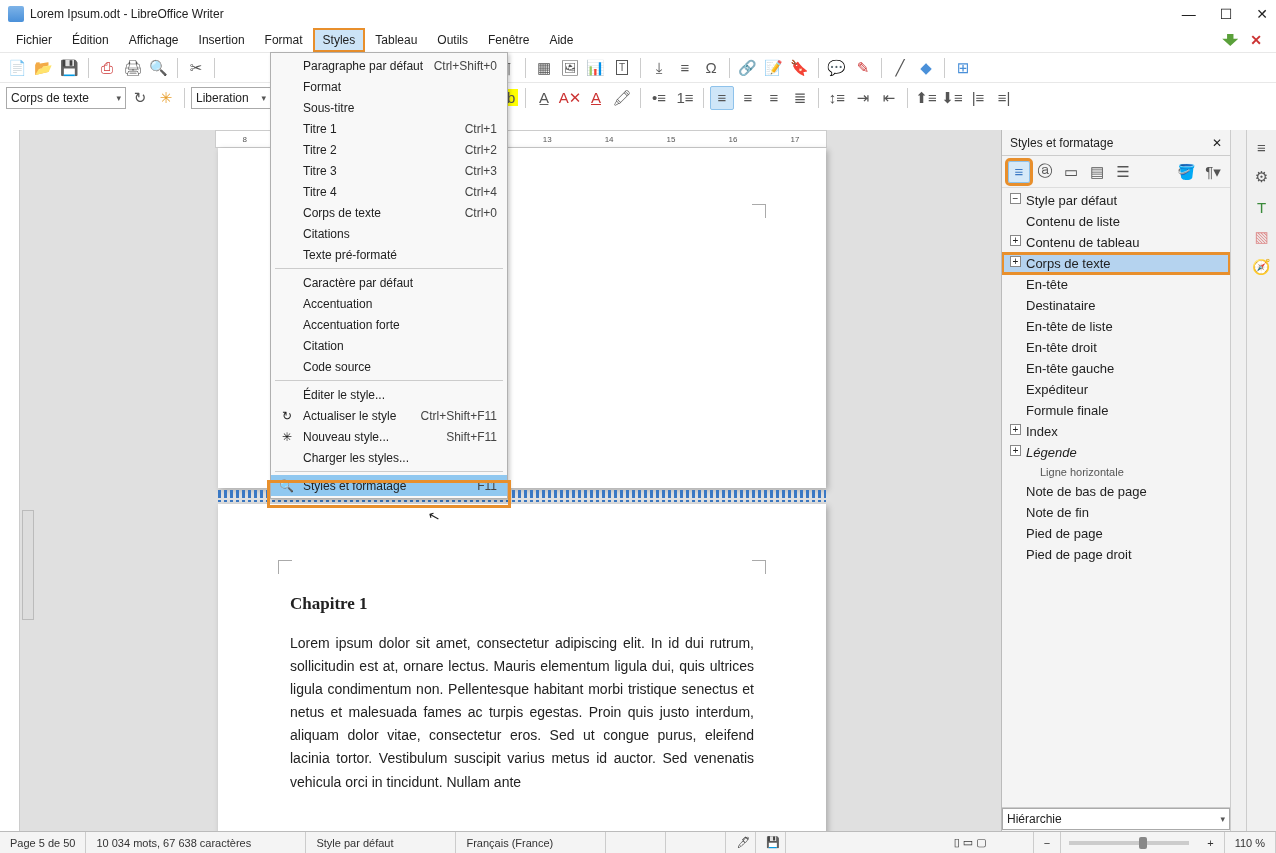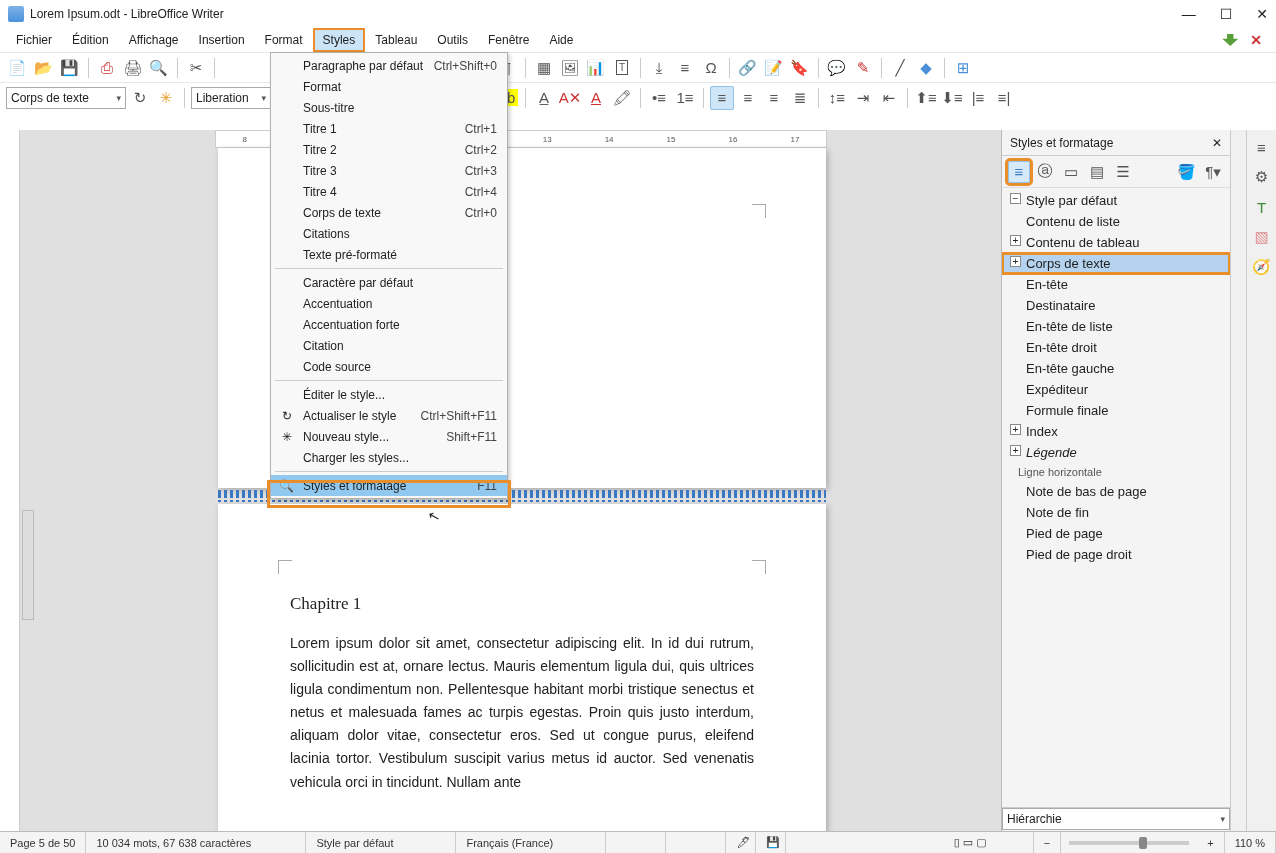--- a/index.html
+++ b/index.html
@@ -42,38 +42,38 @@
 
 .workspace { position: absolute; left:0; top:130px; right:0; bottom:22px; background:#e0e0e0; display:flex;}
 .ruler-v { width:20px; background:#fff; border-right:1px solid #ccc;}
 .doc-area { flex:1; position:relative; overflow:hidden;}
 .ruler-h { position:absolute; left:195px; width:612px; top:0; height:18px; background:#fff; border:1px solid #ccc; font-size:8px; color:#555; display:flex; align-items:center; justify-content:space-around;}
 .page { position:absolute; background:#fff; box-shadow: 2px 2px 6px rgba(0,0,0,0.25); }
 .page1 { left:198px; top:18px; width:608px; height:340px;}
 .page-gap { position:absolute; left:198px; top:360px; width:608px; height:8px; background: repeating-linear-gradient(90deg,#3a78c4 0 3px, transparent 3px 6px);}
 .page-gap2 { position:absolute; left:198px; top:370px; width:608px; height:2px; background: repeating-linear-gradient(90deg,#3a78c4 0 3px, transparent 3px 6px);}
 .page2 { left:198px; top:374px; width:608px; height:460px; padding: 90px 72px 40px 72px;}
-.page2 h2 { font-family: "Liberation Serif", Georgia, serif; font-size: 17px; font-weight: normal; margin-bottom: 18px;}
+.page2 h2 { font-family: "Liberation Serif", Georgia, serif; font-size: 17px; font-weight: bold; margin-bottom: 18px;}
 .page2 p { font-family: Liberation Sans, sans-serif; font-size: 14px; line-height: 1.65; text-align: justify;}
 .corner { position:absolute; width:14px; height:14px; border-color:#aaa;}
 .c-tl{top:56px; left:60px; border-top:1px solid #aaa; border-left:1px solid #aaa;}
 .c-tr{top:56px; right:60px; border-top:1px solid #aaa; border-right:1px solid #aaa;}
 .page-scrollbar-fake { position:absolute; left:2px; top:380px; width:12px; height:110px; background:#ddd; border:1px solid #bbb;}
 
 
 .sidebar { width:275px; background:#f4f4f4; border-left:1px solid #bbb; display:flex;}
 .sidepanel { flex:1; display:flex; flex-direction:column;}
 .side-title { height:26px; display:flex; align-items:center; padding:0 8px; font-size:12px; border-bottom:1px solid #ccc; justify-content:space-between;}
 .side-icons { height:32px; display:flex; align-items:center; padding:0 6px; gap:4px; border-bottom:1px solid #ddd;}
 .sico { width:22px; height:22px; border:1px solid transparent; display:flex; align-items:center; justify-content:center; border-radius:2px;}
 .sico.sel { background:#d6e9f8; border:1px solid #8ec2eb;}
 .sico.box-hl { outline:3px solid #e88f2c;}
 .style-tree { flex:1; overflow:auto; font-family: "Liberation Serif", Georgia, serif; font-size: 13px; padding: 2px 0;}
 .tree-item { padding: 3px 6px 3px 24px; position:relative; cursor:default;}
-.tree-item.lvl2 { padding-left: 16px;}
+.tree-item.lvl2 { padding-left: 38px;}
 .tree-item.selected { background:#b5d3ef; outline:3px solid #e88f2c; outline-offset:-2px;}
 .tree-item .exp { position:absolute; left:8px; width:11px; height:11px; border:1px solid #888; background:#fff; font-size:10px; line-height:9px; text-align:center;}
 .tree-item.italic { font-style: italic;}
 .tree-item.smallg { font-size:11px; color:#555; font-family:"Segoe UI",sans-serif;}
 .side-footer { height:24px; border-top:1px solid #ccc;}
 .side-footer .combo { width:100%; height:22px;}
 .side-dock { width:30px; background:#f0f0f0; border-left:1px solid #ccc; display:flex; flex-direction:column; align-items:center; padding-top:6px; gap:8px;}
 .dock-ico { width:22px; height:22px; display:flex; align-items:center; justify-content:center;}
 .sb-scroll{width:16px; background:#f0f0f0; border-left:1px solid #ccc;}
 

